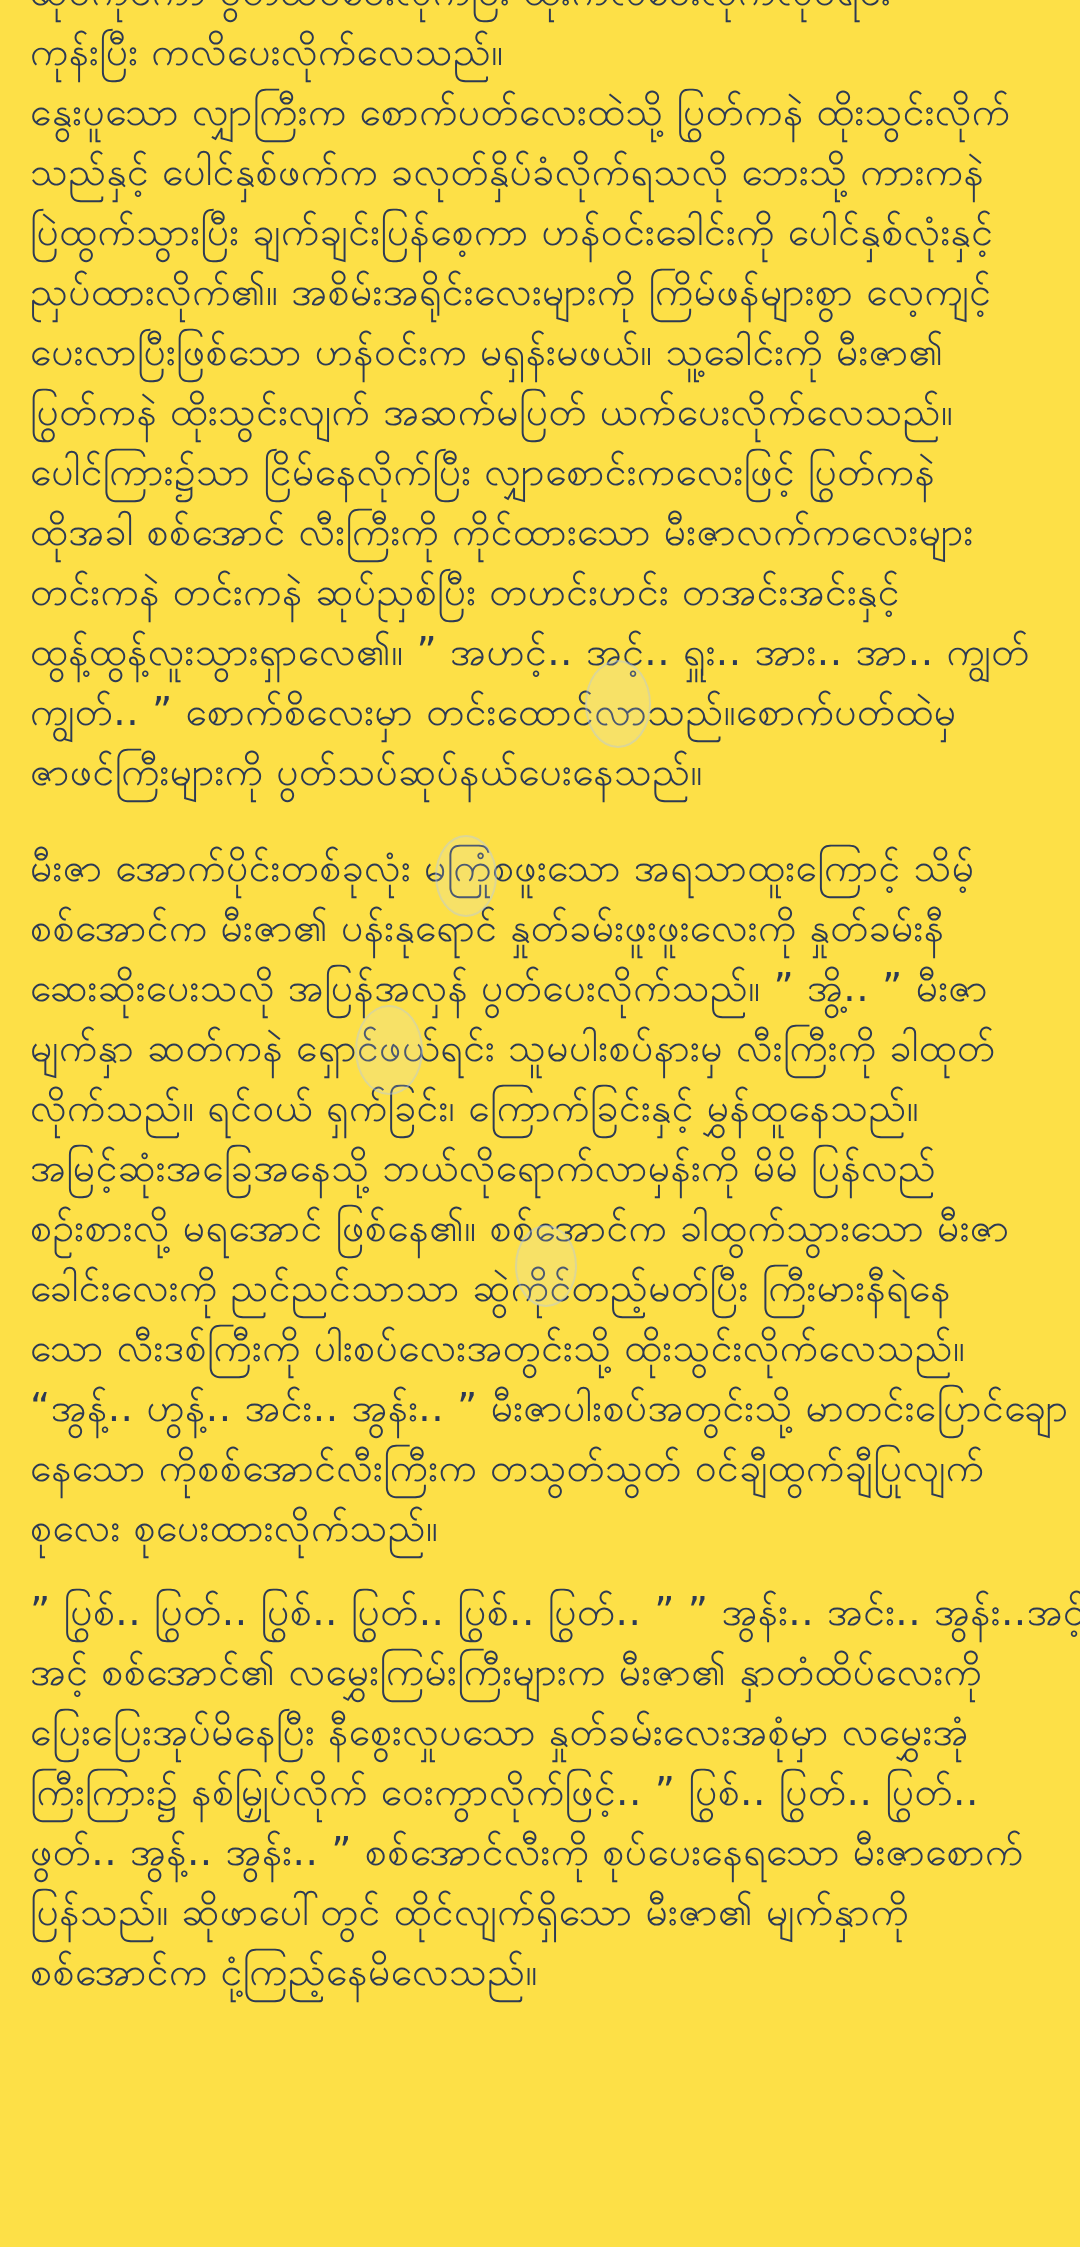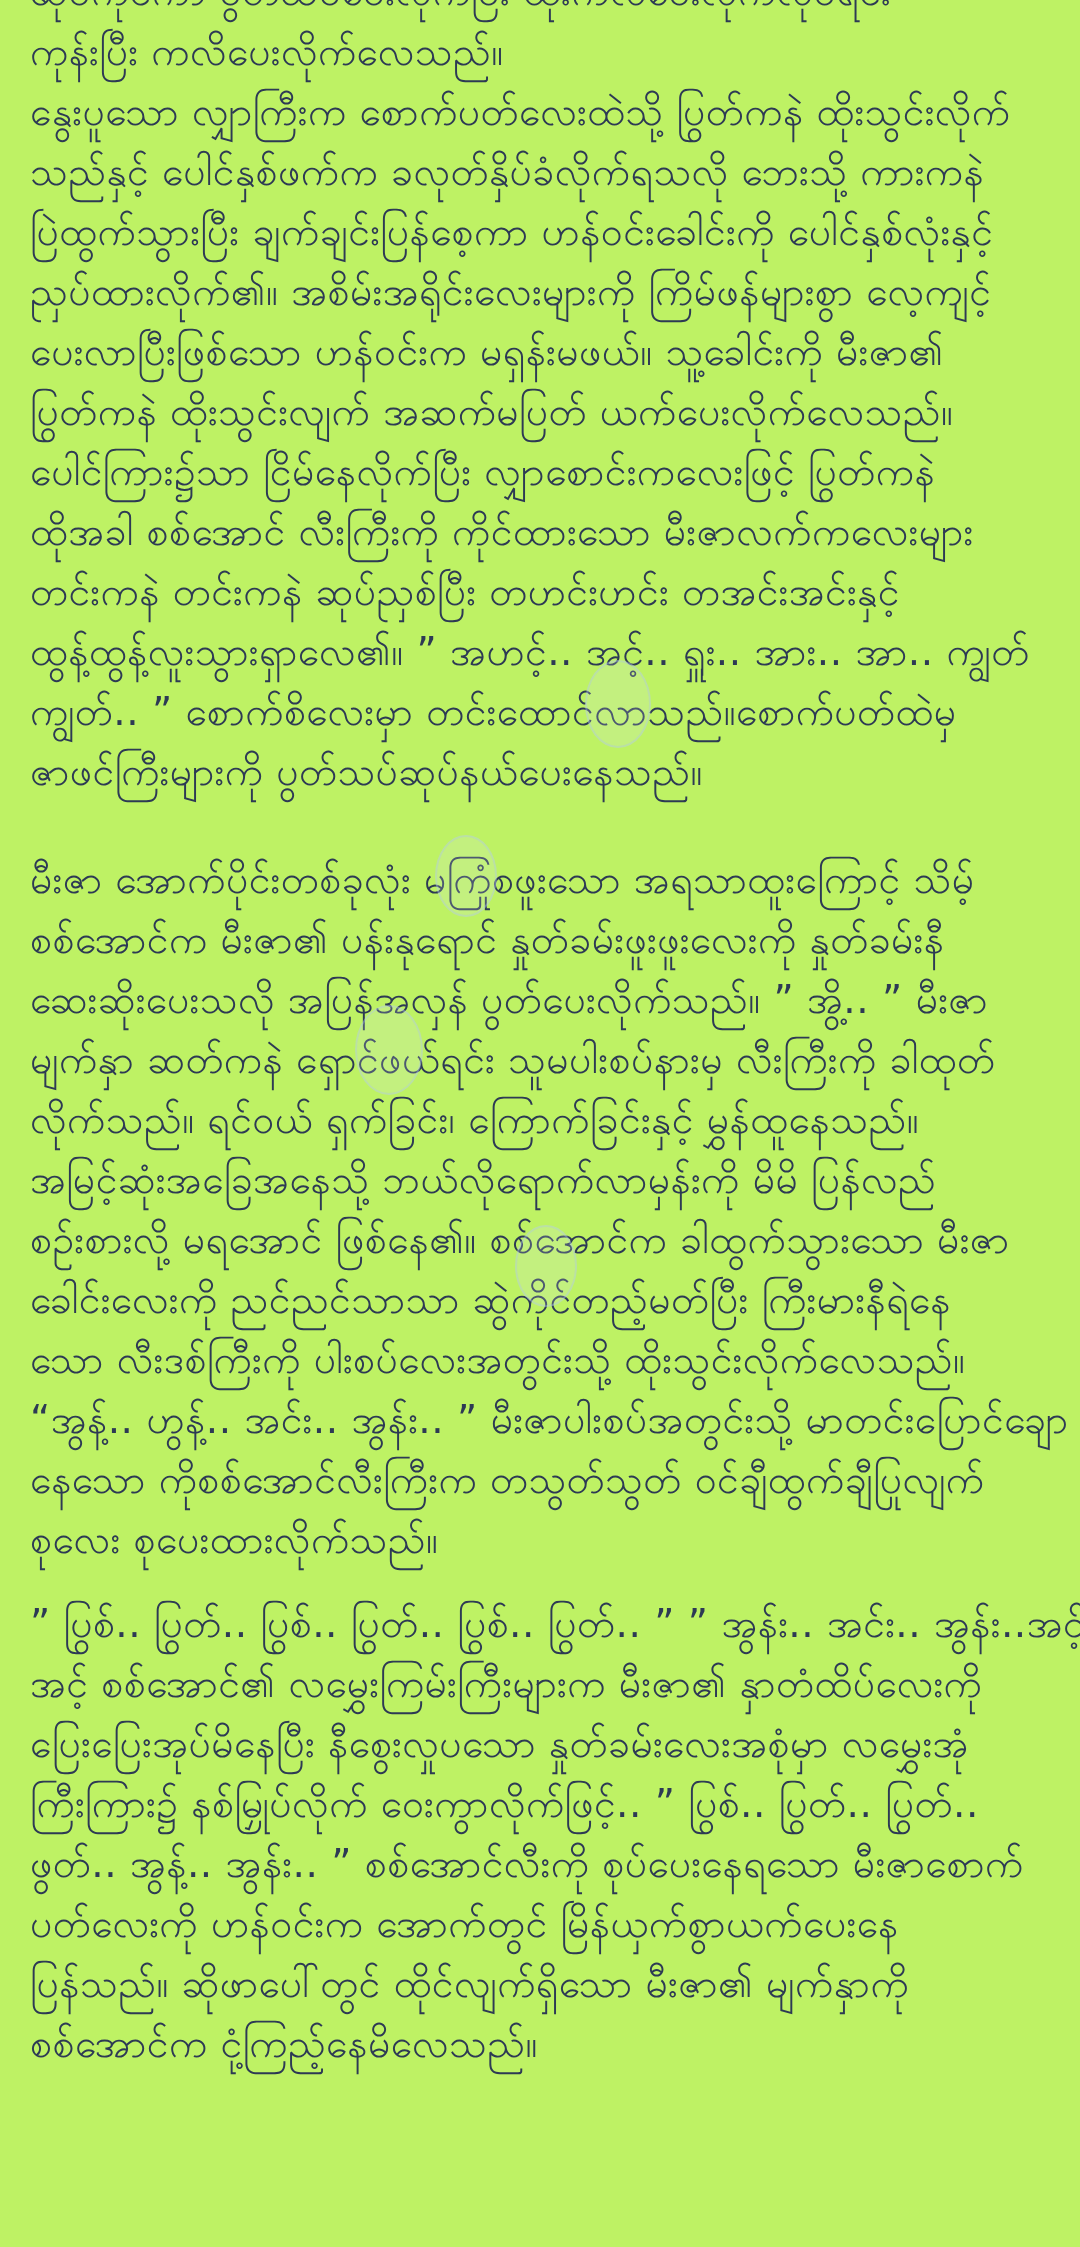--- a/index.html
+++ b/index.html
@@ -11,21 +11,21 @@
     width: 1080px;
     height: 2247px;
     overflow: hidden;
     position: relative;
     font-family: "DejaVu Sans", sans-serif;
   }
   .page {
     position: absolute;
     inset: 0;
     overflow: hidden;
-    background: #bef264;
+    background: #fde047;
   }
   .text-column {
     position: absolute;
     left: 30px;
     right: 40px;
     top: 0;
   }
   .para {
     margin: 0;
     padding: 0;
@@ -33,21 +33,21 @@
   .para .line {
     white-space: nowrap;
     font-size: 39px;
     line-height: 60px;
     color: #2d3a54;
     letter-spacing: 0.5px;
   }
   
   .para-1 { margin-top: -38px; }
   .para-2 { }
-  .para-3 { margin-top: 48px; }
+  .para-3 { margin-top: 36px; }
   .para-4 { margin-top: 24px; } 
 
   
   .watermark-circle {
     position: absolute;
     border-radius: 50%;
     border: 2px solid rgba(168, 196, 238, 0.35);
     background: rgba(220, 234, 252, 0.18);
     pointer-events: none;
   }
@@ -92,21 +92,20 @@
         <div class="line">နေသော ကိုစစ်အောင်လီးကြီးက တသွတ်သွတ် ဝင်ချီထွက်ချီပြုလျက်</div>
         <div class="line">စုလေး စုပေးထားလိုက်သည်။</div>
       </section>
 
     <section class="para para-4">
         <div class="line">” ပြွစ်.. ပြွတ်.. ပြွစ်.. ပြွတ်.. ပြွစ်.. ပြွတ်.. ” ” အွန်း.. အင်း.. အွန်း..အင့်</div>
         <div class="line">အင့် စစ်အောင်၏ လမွှေးကြမ်းကြီးများက မီးဇာ၏ နှာတံထိပ်လေးကို</div>
         <div class="line">ပြေးပြေးအုပ်မိနေပြီး နီစွေးလှုပသော နှုတ်ခမ်းလေးအစုံမှာ လမွှေးအုံ</div>
         <div class="line">ကြီးကြား၌ နစ်မြှုပ်လိုက် ဝေးကွာလိုက်ဖြင့်.. ” ပြွစ်.. ပြွတ်.. ပြွတ်..</div>
         <div class="line">ဖွတ်.. အွန့်.. အွန်း.. ” စစ်အောင်လီးကို စုပ်ပေးနေရသော မီးဇာစောက်</div>
-        <div class="line">ပတ်လေးကို ဟန်ဝင်းက အောက်တွင် မြိန်ယှက်စွာယက်ပေးနေ</div>
         <div class="line">ပြန်သည်။ ဆိုဖာပေါ်တွင် ထိုင်လျက်ရှိသော မီးဇာ၏ မျက်နှာကို</div>
         <div class="line">စစ်အောင်က ငုံ့ကြည့်နေမိလေသည်။</div>
       </section>
   </div>
 
   <div id="watermark-layer">
       <div class="watermark-circle" style="left: 585px; top: 660px; width: 62px; height: 83.7px;"></div>
       <div class="watermark-circle" style="left: 435px; top: 835px; width: 58px; height: 78.3px;"></div>
       <div class="watermark-circle" style="left: 355px; top: 1005px; width: 64px; height: 86.4px;"></div>
       <div class="watermark-circle" style="left: 515px; top: 1225px; width: 58px; height: 78.3px;"></div>

